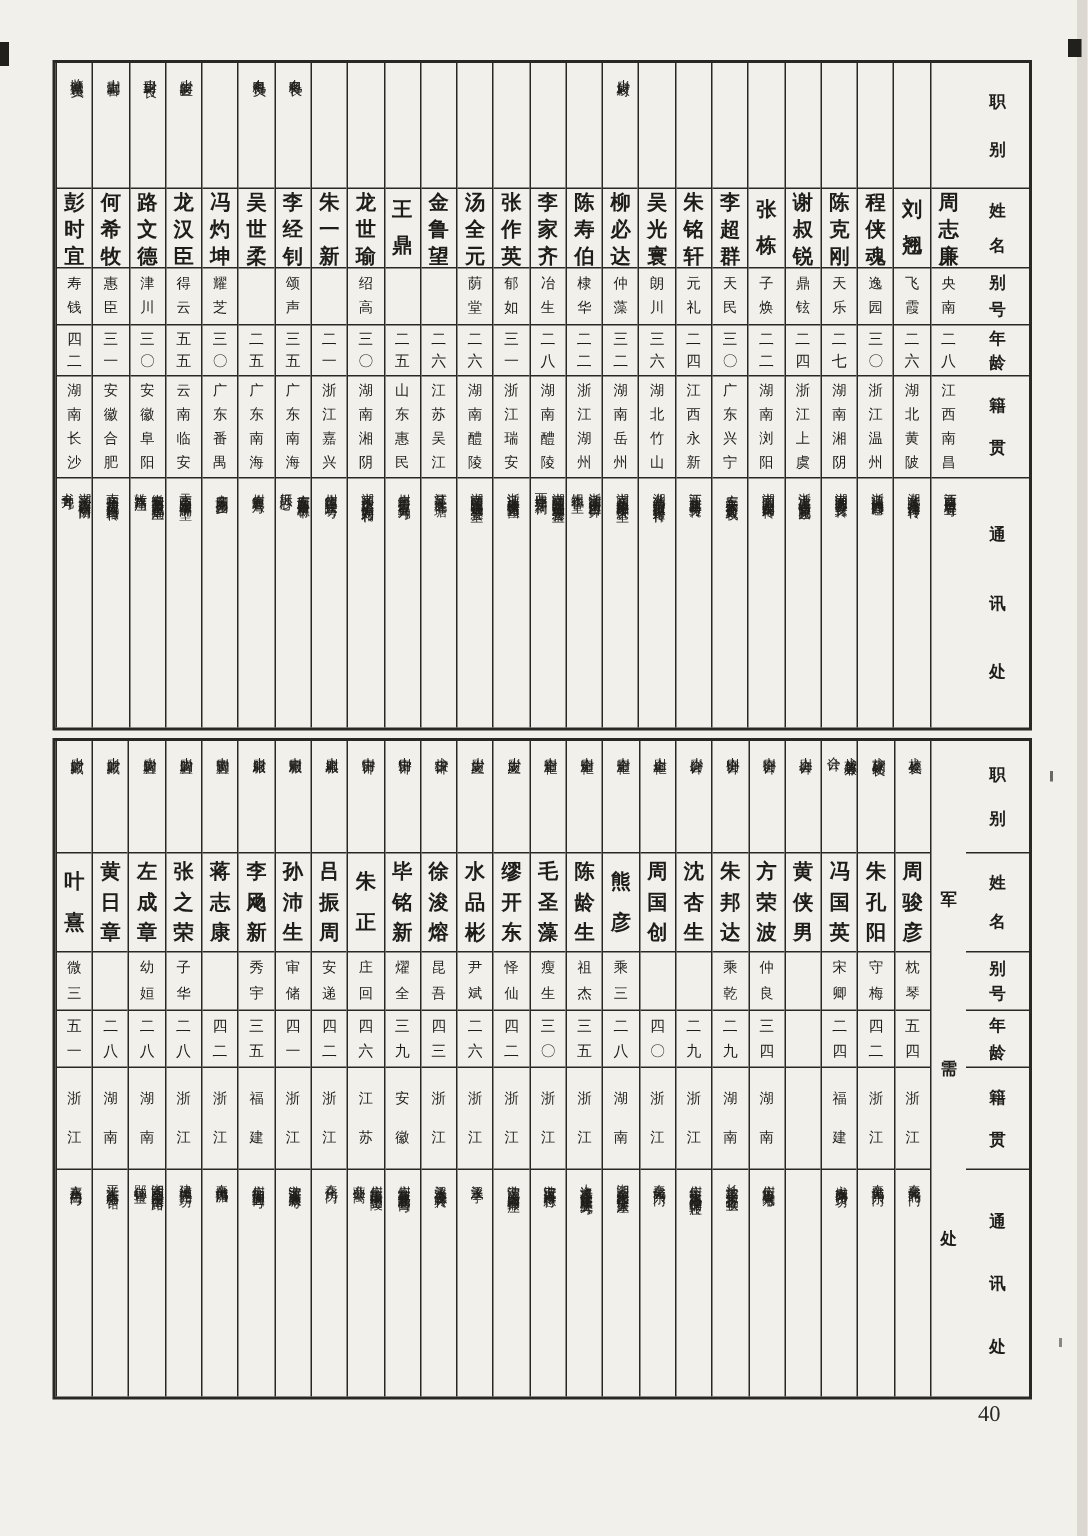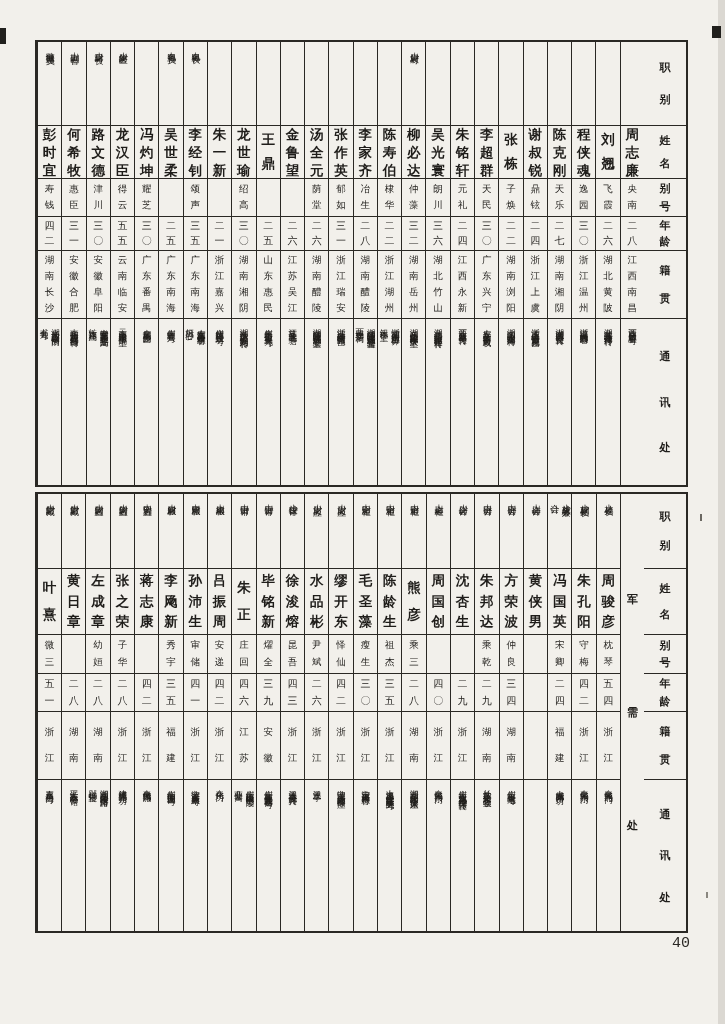--- a/index.html
+++ b/index.html
@@ -29,22 +29,22 @@
   .c1.vflow{font-size:9px;line-height:11.5px;}
   .c6.vflow{font-size:8.5px;line-height:11.5px;}
   
   .spread span{display:block;}
   .c2{font-weight:bold;font-size:13.5px;}
   .c3{font-size:9.5px;}
   .c4{font-size:10px;}
   .c5{font-size:9.5px;}
   .labels .cell{font-size:11px;font-weight:bold;letter-spacing:0;}
   .section .cell{font-size:11px;font-weight:bold;}
-  .page-number{position:absolute;left:672px;top:935px;font-size:15px;color:#2a2824;
-               font-family:Liberation Mono, monospace;}
+  .page-number{position:absolute;left:652px;top:935px;font-size:15px;color:#2a2824;
+               font-family:Liberation Serif, serif;}
 </style>
 </head>
 <body>
 
 <div class="page">
   <div class="edge-shade"></div>
   <div class="speck" style="left:0;top:28px;width:6px;height:16px;"></div>
   <div class="speck" style="left:712px;top:26px;width:9px;height:12px;"></div>
   <div class="speck" style="left:700px;top:514px;width:2px;height:7px;background:#6b6862;"></div>
   <div class="speck" style="left:706px;top:892px;width:2px;height:6px;background:#8a877f;"></div>

